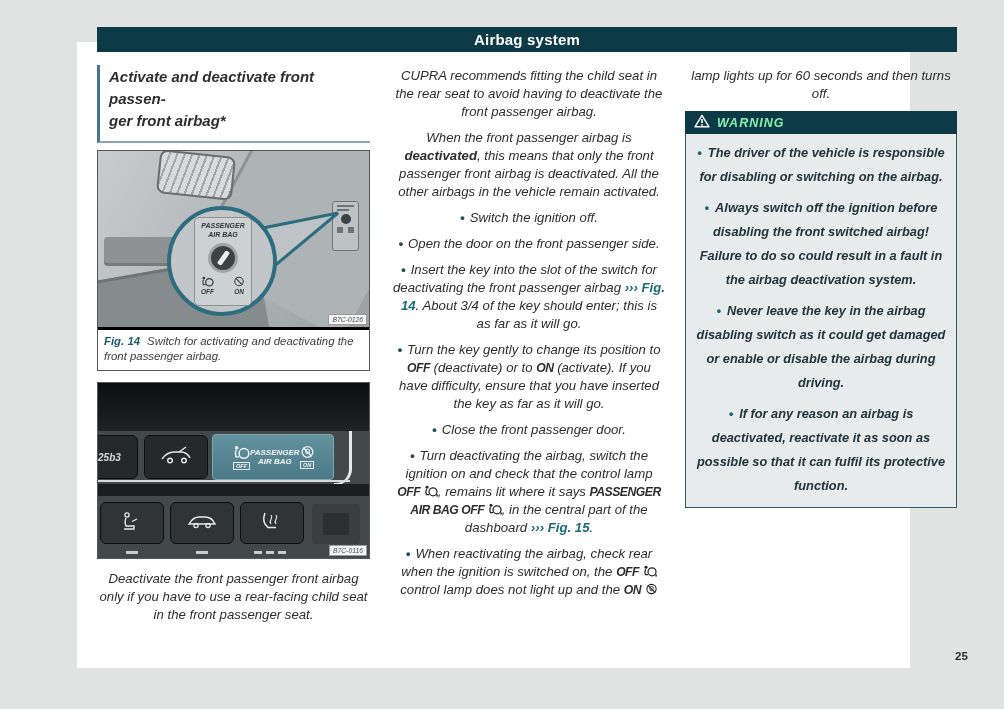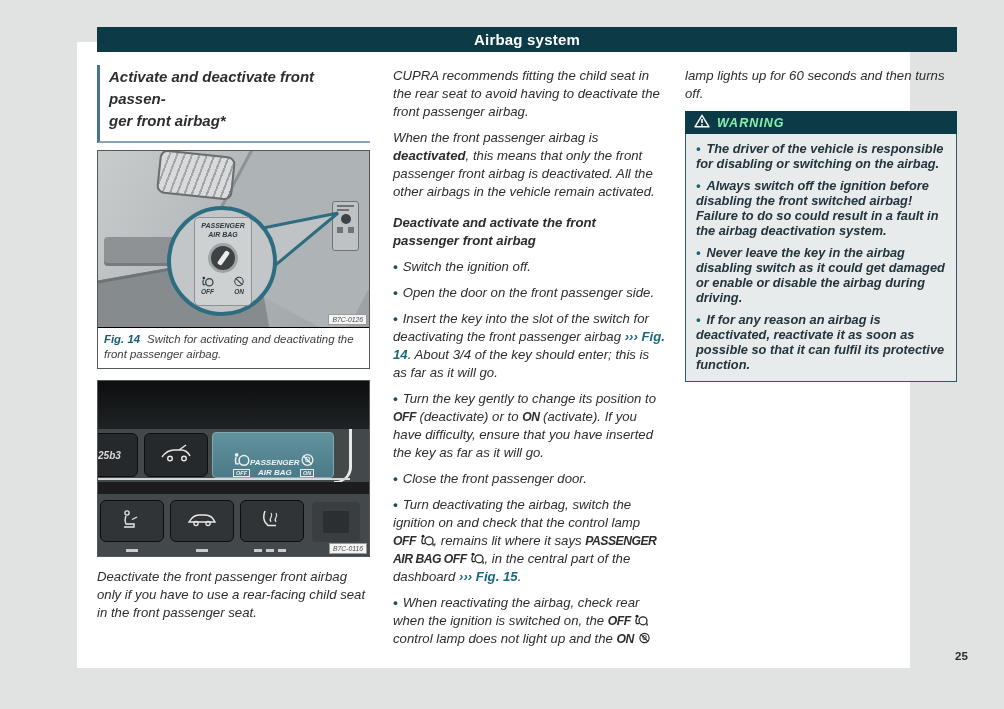--- a/index.html
+++ b/index.html
@@ -17,39 +17,39 @@
 
   .col { position:absolute; top:23px;font-style:italic; }
   .col1 { left:20px;  width:273px; }
   .col2 { left:316px; width:272px; }
   .col3 { left:608px; width:272px; }
 
   .heading { font-size:15px; line-height:22px; font-weight:700; color:#2e2e2e;
              border-left:3px solid #46738f; border-bottom:2px solid #8aa4b5;
              padding:1px 0 9px 9px; white-space:pre-line; margin-bottom:7px; }
 
-  p.body-text, .col p { font-size:13.2px; line-height:18px; color:#2d2d2d; margin-bottom:8px; text-align:left; }
+  p.body-text, .col p { font-size:13.2px; line-height:18px; color:#2d2d2d; margin-bottom:8px; text-align:center; }
   .mt2 { margin-top:2px; }
 
   h3.subhead { font-size:13.2px; line-height:18px; font-weight:700; color:#2b2b2b; margin:13px 0 8px 0; }
 
   .bullet { font-size:13.2px; line-height:18px; color:#2d2d2d; margin-bottom:6px; }
   .bullet .dot { color:#1d4e5c; font-weight:700; margin-right:5px; }
 
   .s-b { font-weight:700; }
   .s-link, .s-linkb { color:#196a7c; font-weight:700; }
   .s-disp { font-weight:700; letter-spacing:-0.5px; font-size:12.2px; }
   .s-icon svg { vertical-align:-1px; }
 
   
   figure.fig { border:1px solid #55585a; margin-bottom:11px; background:#fff; }
   .figimg { position:relative; overflow:hidden; }
   .fig14 .figimg { height:176px; background:linear-gradient(118deg,#c9cccd 0%,#b4b8ba 45%,#9aa0a3 100%); }
   .fig15 .figimg { height:175px; background:#43484b; }
-  figcaption { border-top:1px solid #000000; padding:4px 6px 6px 6px; font-size:11.4px;
+  figcaption { border-top:3px solid #000000; padding:4px 6px 6px 6px; font-size:11.4px;
                line-height:15px; color:#3c3c3c; }
   .fig-label { color:#1a5e6e; font-weight:700; margin-right:7px; }
   .imgtag { position:absolute; right:2px; bottom:2px; background:#f4f4f4; color:#4a4a4a;
             font-size:6.8px; line-height:9px; padding:0 3px; border:0.5px solid #9a9a9a; }
 
   
   .f14-pillar { position:absolute; right:-30px; top:-40px; width:170px; height:200px;
                 background:#aeb3b5; transform:rotate(28deg); border-left:3px solid #8d9294; }
   .f14-lowdash { position:absolute; left:-30px; top:118px; width:200px; height:120px;
                  background:#868b8d; transform:rotate(-10deg); border-top:3px solid #6f7476; }
@@ -79,40 +79,40 @@
   .f15-top { position:absolute; left:0; top:0; right:0; height:48px;
              background:linear-gradient(#0c0e0f,#202325); }
   .f15-underline { position:absolute; left:0; top:97px; width:252px; height:2px; background:#d6d8d9; }
   .f15-groove { position:absolute; left:0; top:101px; right:0; height:12px; background:#1b1d1f; }
   .f15-btn { position:absolute; background:#26292b; border:1px solid #0d0e0f; border-radius:6px;
              display:flex; align-items:center; justify-content:center; }
   .f15-row1 { top:52px; height:44px; }
   .f15-row2 { top:119px; height:42px; background:#303436; }
   .f15-teal { position:absolute; left:114px; top:51px; width:122px; height:46px; border-radius:4px;
               background:linear-gradient(#649någon0,#4a7a87); background:linear-gradient(#62929e,#4a7a87);
-              border:1px solid #7fa8b1; display:flex; align-items:flex-end; justify-content:space-between;
+              border:1px solid #7fa8b1; display:flex; align-items:center; justify-content:space-between;
               padding:0 20px; }
   .f15-chrome { position:absolute; left:236px; top:48px; width:18px; height:54px;
                 border-right:3px solid #e8eaea; border-bottom:2px solid #e8eaea;
                 border-bottom-right-radius:16px; }
   .f15-teal .ptxt { font-size:8px; line-height:9.5px; font-weight:700; color:#f2f5f5; text-align:center;
                     white-space:pre-line; }
   .f15-teal .lamp { text-align:center; color:#eef2f2; font-size:5.5px; font-weight:700; line-height:6px; }
   .f15-teal .lamp .tag { display:inline-block; border:0.5px solid #e6ecec; padding:0 2px; margin-top:1px; }
   .f15-blank { position:absolute; left:214px; top:121px; width:48px; height:40px; border-radius:4px;
                background:#3a3e41; }
   .f15-blank i { display:block; width:26px; height:22px; background:#2c2f31; margin:9px auto; }
   .f15-tick { position:absolute; top:168px; height:3px; background:#c9cbcc; width:12px; }
 
   .warning-box { margin-top:6px; border:1px solid #2c5a68; }
   .warning-header { background:#0d3a47; height:23px; display:flex; align-items:center; gap:7px;
                     padding:0 9px; margin:-1px; position:relative; }
   .warning-header .wtitle { color:#86efac; font-size:12.5px; font-weight:700; letter-spacing:1px; }
   .warning-body { background:#e8ebec; padding:8px 10px 9px 10px; }
-  .warning-body .bullet { font-size:12.8px; line-height:15px; font-weight:700; color:#22343c; margin-bottom:7px; }
+  .warning-body .bullet { font-size:12.8px; line-height:24px; font-weight:700; color:#22343c; margin-bottom:7px; }
   .warning-body .bullet:last-child { margin-bottom:0; }
   .warning-body .dot { color:#1d6374; margin-right:6px; }
 </style>
 </head>
 <body>
 
 <div class="canvas">
   <div class="paper">
 
     <div class="header-bar">
@@ -242,21 +242,20 @@
           <span class="imgtag">B7C-0116</span>
         </div>
       </figure>
 
       <p class="body-text">Deactivate the front passenger front airbag only if you have to use a rear-facing child seat in the front passenger seat.</p>
     </div>
 
     <div class="col col2">
       <p class="mt2">CUPRA recommends fitting the child seat in the rear seat to avoid having to deactivate the front passenger airbag.</p>
       <p><span>When the front passenger airbag is </span><span class="s-b">deactivated</span><span>, this means that only the front passenger front airbag is deactivated. All the other airbags in the vehicle remain activated.</span></p>
-      <h3 class="subhead">Deactivate and activate the front passenger front airbag</h3>
 
       <p class="bullet"><span class="dot">•</span><span><span>Switch the ignition off.</span></span></p>
       <p class="bullet"><span class="dot">•</span><span><span>Open the door on the front passenger side.</span></span></p>
       <p class="bullet"><span class="dot">•</span><span><span>Insert the key into the slot of the switch for deactivating the front passenger airbag </span><span class="s-link">›››</span><span> </span><span class="s-linkb">Fig. 14</span><span>. About 3/4 of the key should enter; this is as far as it will go.</span></span></p>
       <p class="bullet"><span class="dot">•</span><span><span>Turn the key gently to change its position to </span><span class="s-disp">OFF</span><span> (deactivate) or to </span><span class="s-disp">ON</span><span> (activate). If you have difficulty, ensure that you have inserted the key as far as it will go.</span></span></p>
       <p class="bullet"><span class="dot">•</span><span><span>Close the front passenger door.</span></span></p>
       <p class="bullet"><span class="dot">•</span><span><span>Turn deactivating the airbag, switch the ignition on and check that the control lamp </span><span class="s-disp">OFF</span><span> </span><span class="s-icon"><svg width="14" height="12" viewBox="0 0 14 12">
                 <circle cx="3" cy="2.2" r="1.5" fill="#222"></circle>
                 <path d="M2.6 4.1 Q1.3 6.6 2.4 9.6 L5 9.6" fill="none" stroke="#222" stroke-width="1.2"></path>
                 <circle cx="9" cy="6.8" r="4" fill="none" stroke="#222" stroke-width="1.25"></circle>

